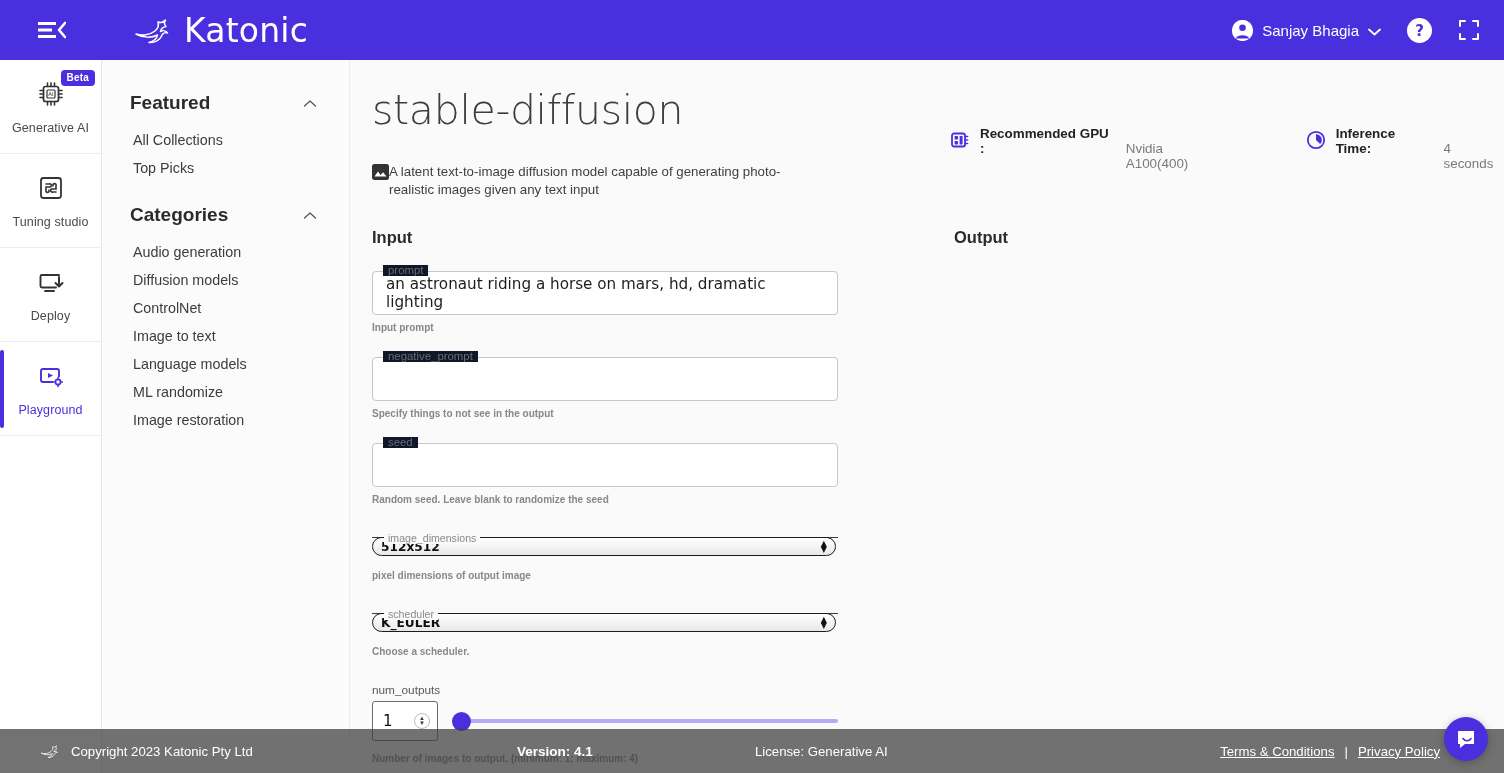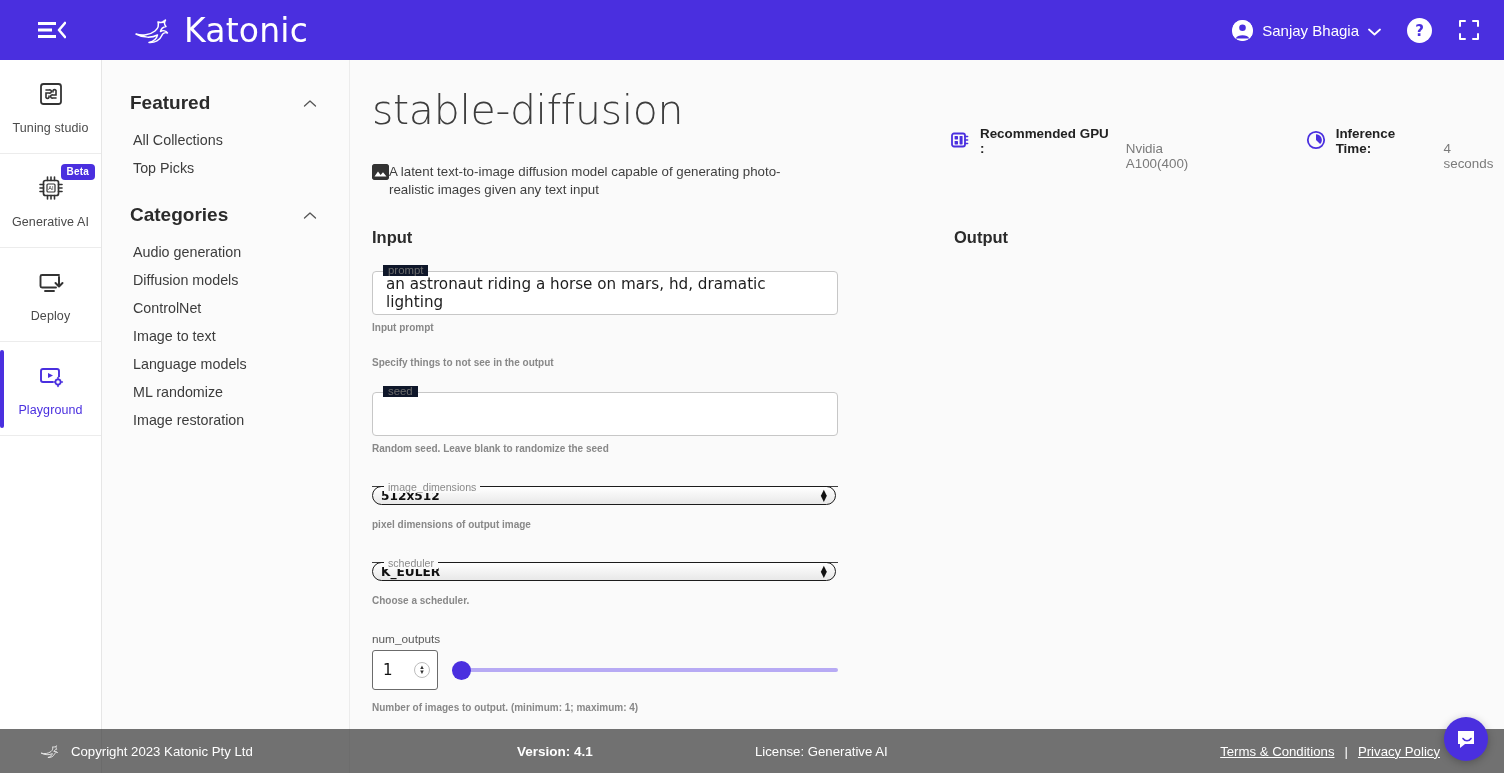--- a/index.html
+++ b/index.html
@@ -300,31 +300,20 @@
     </div>
     <div class="icon-btn">
       <svg width="22" height="22" viewBox="0 0 22 22">
         <path d="M2 7 V2 H7 M15 2 H20 V7 M20 15 V20 H15 M7 20 H2 V15" stroke="#fff" stroke-width="2" fill="none" stroke-linecap="round" stroke-linejoin="round"></path>
       </svg>
     </div>
   </div>
 </div>
 
 <div class="rail">
-
-  <div class="rail-item">
-    <span>
-      <svg width="30" height="30" viewBox="0 0 30 30">
-        <rect x="5" y="5" width="20" height="20" rx="2.5" stroke="#333" stroke-width="1.8" fill="none"></rect>
-        <path d="M10 11 h3.2 a1.6 1.6 0 1 1 0 3 h-3.2 v3.2 a1.6 1.6 0 1 0 3 0 v-0.2" stroke="#333" stroke-width="1.6" fill="none" stroke-linecap="round"></path>
-        <path d="M20 19 h-3.2 a1.6 1.6 0 1 1 0-3 h3.2 v-3.2 a1.6 1.6 0 1 0-3 0 v0.2" stroke="#333" stroke-width="1.6" fill="none" stroke-linecap="round"></path>
-      </svg>
-    </span>
-    <span class="rail-label">Tuning studio</span>
-  </div>
 
   <div class="rail-item">
     <span class="beta-badge">Beta</span>
     <span>
       <svg width="30" height="30" viewBox="0 0 30 30">
         <rect x="7.5" y="7.5" width="15" height="15" rx="2" stroke="#333" stroke-width="1.7" fill="none"></rect>
         <rect x="11" y="11" width="8" height="8" rx="1" stroke="#333" stroke-width="1.2" fill="none"></rect>
         <text x="15" y="17.3" font-family="DejaVu Sans, sans-serif" font-size="5.5" fill="#333" text-anchor="middle">AI</text>
         <g stroke="#333" stroke-width="1.6" stroke-linecap="round">
           <path d="M11.5 7.5 V4"></path>
@@ -341,20 +330,31 @@
             <path d="M22.5 18.5 H26"></path>
         </g>
       </svg>
     </span>
     <span class="rail-label">Generative AI</span>
   </div>
 
   <div class="rail-item">
     <span>
       <svg width="30" height="30" viewBox="0 0 30 30">
+        <rect x="5" y="5" width="20" height="20" rx="2.5" stroke="#333" stroke-width="1.8" fill="none"></rect>
+        <path d="M10 11 h3.2 a1.6 1.6 0 1 1 0 3 h-3.2 v3.2 a1.6 1.6 0 1 0 3 0 v-0.2" stroke="#333" stroke-width="1.6" fill="none" stroke-linecap="round"></path>
+        <path d="M20 19 h-3.2 a1.6 1.6 0 1 1 0-3 h3.2 v-3.2 a1.6 1.6 0 1 0-3 0 v0.2" stroke="#333" stroke-width="1.6" fill="none" stroke-linecap="round"></path>
+      </svg>
+    </span>
+    <span class="rail-label">Tuning studio</span>
+  </div>
+
+  <div class="rail-item">
+    <span>
+      <svg width="30" height="30" viewBox="0 0 30 30">
         <path d="M23 8 H6 a1.5 1.5 0 0 0-1.5 1.5 V19 a1.5 1.5 0 0 0 1.5 1.5 H20" stroke="#333" stroke-width="1.9" fill="none" stroke-linecap="round"></path>
         <path d="M9 24 H18" stroke="#333" stroke-width="1.9" stroke-linecap="round"></path>
         <path d="M23 10 V19" stroke="#333" stroke-width="2" stroke-linecap="round"></path>
         <path d="M19.5 16 L23 19.5 L26.5 16" stroke="#333" stroke-width="2" fill="none" stroke-linecap="round" stroke-linejoin="round"></path>
       </svg>
     </span>
     <span class="rail-label">Deploy</span>
   </div>
 
   <div class="rail-item active">
@@ -457,20 +457,24 @@
 
     <div class="field">
       <div class="field-box tall">
         <span class="field-legend">prompt</span>
         <span class="field-value">an astronaut riding a horse on mars, hd, dramatic lighting</span>
       </div>
       <div class="field-help">Input prompt</div>
     </div>
 
     <div class="field">
+      <div class="field-box tall">
+        <span class="field-legend">negative_prompt</span>
+        <span class="field-value"></span>
+      </div>
       <div class="field-help">Specify things to not see in the output</div>
     </div>
 
     <div class="field">
       <div class="field-box tall">
         <span class="field-legend">seed</span>
         <span class="field-value"></span>
       </div>
       <div class="field-help">Random seed. Leave blank to randomize the seed</div>
     </div>

